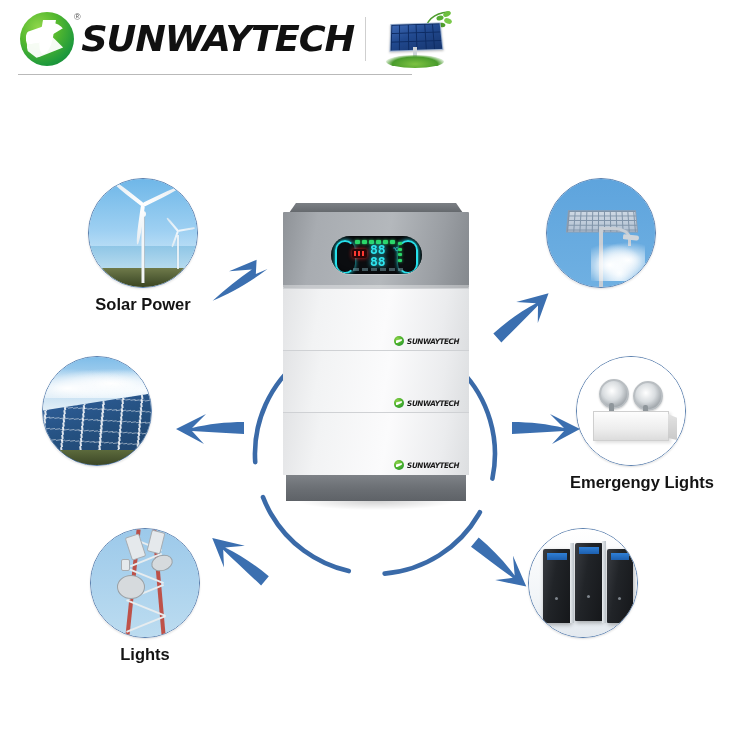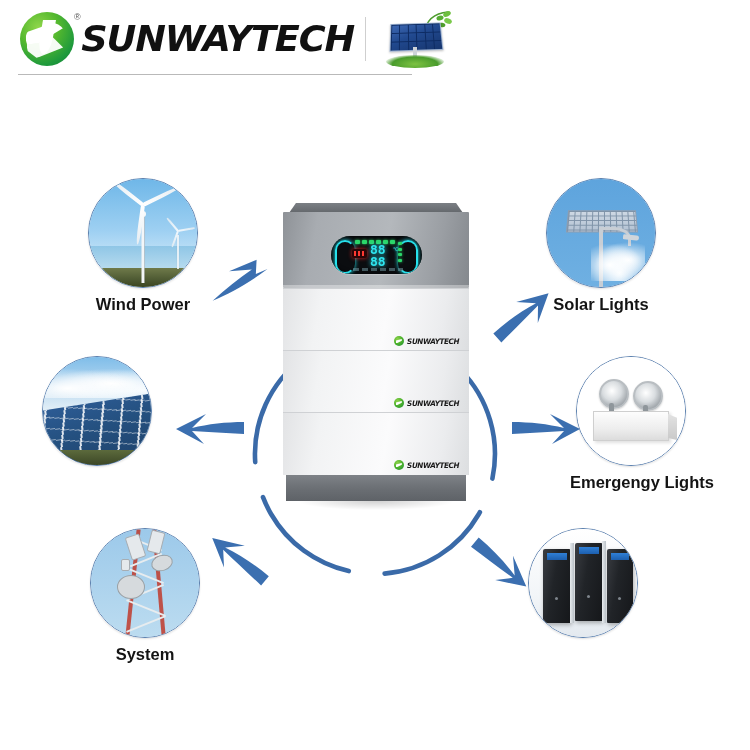--- a/index.html
+++ b/index.html
@@ -647,21 +647,21 @@
       <div class="blade" style="transform:translateX(-50%) rotate(128deg);"></div>
       <div class="blade" style="transform:translateX(-50%) rotate(244deg);"></div>
     </div>
     <div class="turbine" style="left:80px; top:52px; width:18px; height:38px; opacity:.85;">
       <div class="mast" style="top:4px; height:34px; width:2px;"></div>
       <div class="blade" style="height:17px; width:2px; transform:translateX(-50%) rotate(20deg);"></div>
       <div class="blade" style="height:17px; width:2px; transform:translateX(-50%) rotate(140deg);"></div>
       <div class="blade" style="height:17px; width:2px; transform:translateX(-50%) rotate(260deg);"></div>
     </div>
   </div>
-  <div class="label">Wind Power</div>
+  <div class="label">Solar Power</div>
 </div>
 
 <div class="node" style="left:36px; top:356px;">
   <div class="circle">
     <div class="panel-sky"></div>
     <div class="cloudband"></div>
     <div class="pvfield"></div>
     <div class="pvgrass"></div>
   </div>
 </div>
@@ -676,33 +676,32 @@
     <div class="tower-lat" style="left:36px; top:46px; width:38px; height:2px; transform:rotate(22deg);"></div>
     <div class="tower-lat" style="left:36px; top:62px; width:38px; height:2px; transform:rotate(-22deg);"></div>
     <div class="tower-lat" style="left:34px; top:78px; width:42px; height:2px; transform:rotate(22deg);"></div>
     <div class="tower-lat" style="left:34px; top:94px; width:42px; height:2px; transform:rotate(-22deg);"></div>
     <div class="dish-rect" style="left:37px; top:6px; width:13px; height:22px; transform:rotate(-18deg);"></div>
     <div class="dish-rect" style="left:58px; top:2px; width:12px; height:20px; transform:rotate(14deg);"></div>
     <div class="dish" style="left:60px; top:26px; width:20px; height:14px; transform:rotate(-18deg);"></div>
     <div class="dish" style="left:26px; top:46px; width:26px; height:22px;"></div>
     <div class="dish-rect" style="left:30px; top:30px; width:7px; height:10px;"></div>
   </div>
-  <div class="label">System</div>
+  <div class="label">Lights</div>
 </div>
 
 <div class="node" style="left:540px; top:178px;">
   <div class="circle">
     <div class="sl-sky"></div>
     <div class="sl-panel" style="left:20px; top:30px; width:68px; height:22px;"></div>
     <div class="sl-pole" style="left:52px; top:48px; width:4px; height:60px;"></div>
     <div class="sl-arm" style="left:55px; top:48px; width:26px; height:16px;"></div>
     <div class="sl-head" style="left:76px; top:56px;"></div>
     <div class="sl-cloud" style="left:44px; top:62px; width:54px; height:40px;"></div>
   </div>
-  <div class="label">Solar Lights</div>
 </div>
 
 <div class="node" style="left:570px; top:356px;">
   <div class="circle">
     <div class="em-bg"></div>
     <div class="em-lamp" style="left:22px; top:22px;"></div>
     <div class="em-lamp" style="left:56px; top:24px;"></div>
     <div class="em-neck" style="left:32px; top:46px;"></div>
     <div class="em-neck" style="left:66px; top:48px;"></div>
     <div class="em-body"></div>

